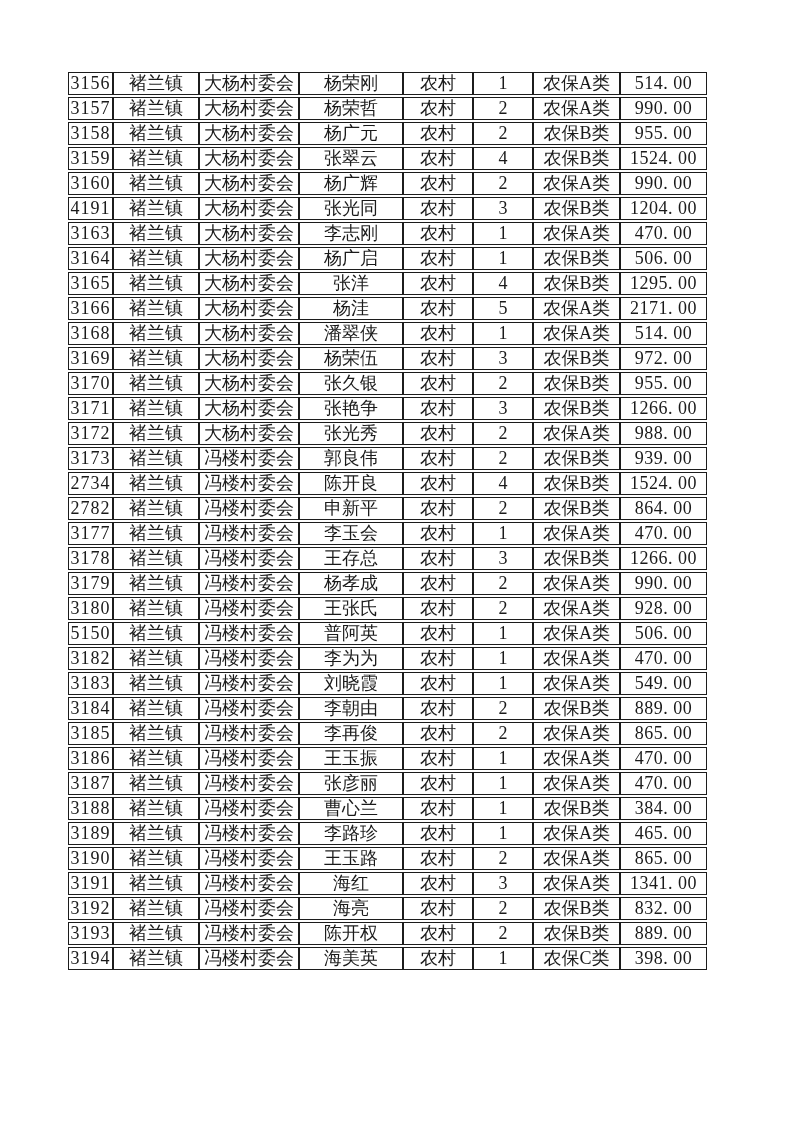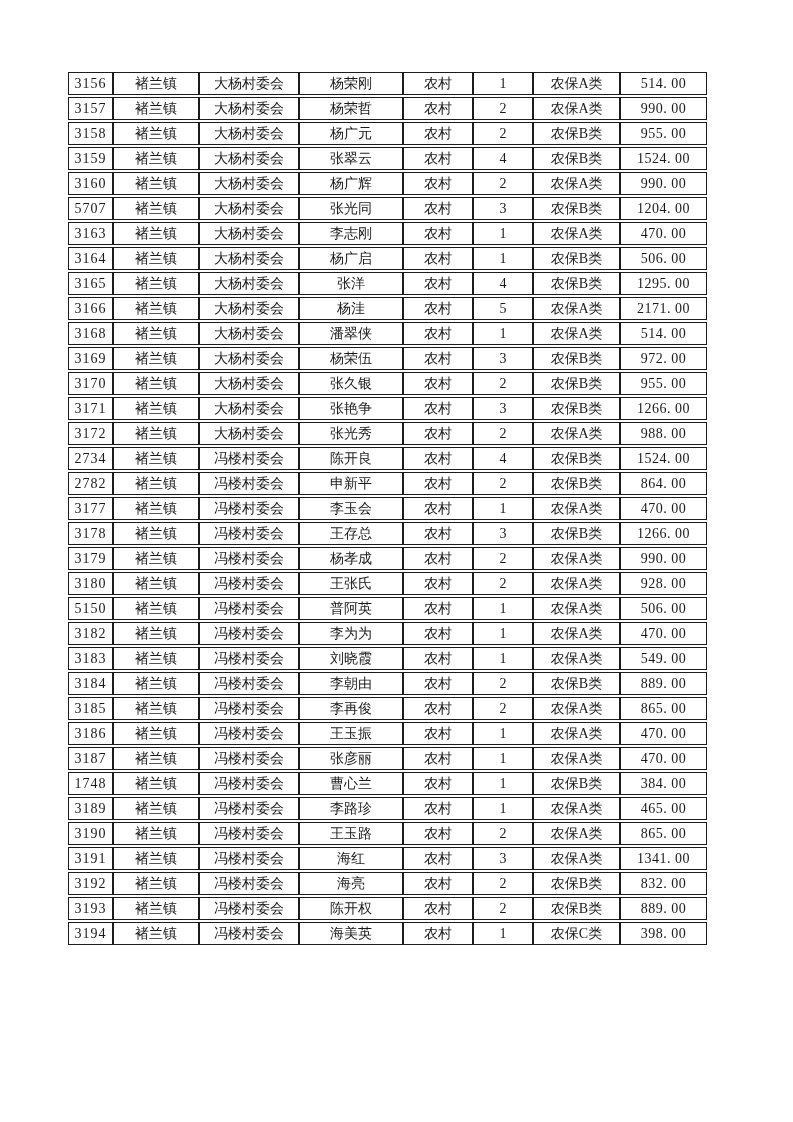--- a/index.html
+++ b/index.html
@@ -16,21 +16,21 @@
     font-family: "Liberation Serif", "DejaVu Serif", serif;
   }
   table.roster {
     position: absolute;
     left: 68px;
     top: 70px;
     width: 639px;
     table-layout: fixed;
     border-collapse: separate;
     border-spacing: 0 2px;
-    font-size: 14px;
+    font-size: 18px;
     color: #1a1a1a;
   }
   table.roster td {
     border: 1px solid #1c1c1c;
     height: 21px;
     line-height: 21px;
     padding: 0;
     text-align: center;
     vertical-align: middle;
     white-space: nowrap;
@@ -99,21 +99,21 @@
           <td class="col-serial">3160</td>
           <td class="col-town">褚兰镇</td>
           <td class="col-village">大杨村委会</td>
           <td class="col-name">杨广辉</td>
           <td class="col-residence">农村</td>
           <td class="col-count">2</td>
           <td class="col-category">农保A类</td>
           <td class="col-amount">990. 00</td>
         </tr>
         <tr>
-          <td class="col-serial">5707</td>
+          <td class="col-serial">4191</td>
           <td class="col-town">褚兰镇</td>
           <td class="col-village">大杨村委会</td>
           <td class="col-name">张光同</td>
           <td class="col-residence">农村</td>
           <td class="col-count">3</td>
           <td class="col-category">农保B类</td>
           <td class="col-amount">1204. 00</td>
         </tr>
         <tr>
           <td class="col-serial">3163</td>
@@ -199,20 +199,30 @@
           <td class="col-serial">3172</td>
           <td class="col-town">褚兰镇</td>
           <td class="col-village">大杨村委会</td>
           <td class="col-name">张光秀</td>
           <td class="col-residence">农村</td>
           <td class="col-count">2</td>
           <td class="col-category">农保A类</td>
           <td class="col-amount">988. 00</td>
         </tr>
         <tr>
+          <td class="col-serial">3173</td>
+          <td class="col-town">褚兰镇</td>
+          <td class="col-village">冯楼村委会</td>
+          <td class="col-name">郭良伟</td>
+          <td class="col-residence">农村</td>
+          <td class="col-count">2</td>
+          <td class="col-category">农保B类</td>
+          <td class="col-amount">939. 00</td>
+        </tr>
+        <tr>
           <td class="col-serial">2734</td>
           <td class="col-town">褚兰镇</td>
           <td class="col-village">冯楼村委会</td>
           <td class="col-name">陈开良</td>
           <td class="col-residence">农村</td>
           <td class="col-count">4</td>
           <td class="col-category">农保B类</td>
           <td class="col-amount">1524. 00</td>
         </tr>
         <tr>
@@ -329,21 +339,21 @@
           <td class="col-serial">3187</td>
           <td class="col-town">褚兰镇</td>
           <td class="col-village">冯楼村委会</td>
           <td class="col-name">张彦丽</td>
           <td class="col-residence">农村</td>
           <td class="col-count">1</td>
           <td class="col-category">农保A类</td>
           <td class="col-amount">470. 00</td>
         </tr>
         <tr>
-          <td class="col-serial">1748</td>
+          <td class="col-serial">3188</td>
           <td class="col-town">褚兰镇</td>
           <td class="col-village">冯楼村委会</td>
           <td class="col-name">曹心兰</td>
           <td class="col-residence">农村</td>
           <td class="col-count">1</td>
           <td class="col-category">农保B类</td>
           <td class="col-amount">384. 00</td>
         </tr>
         <tr>
           <td class="col-serial">3189</td>

